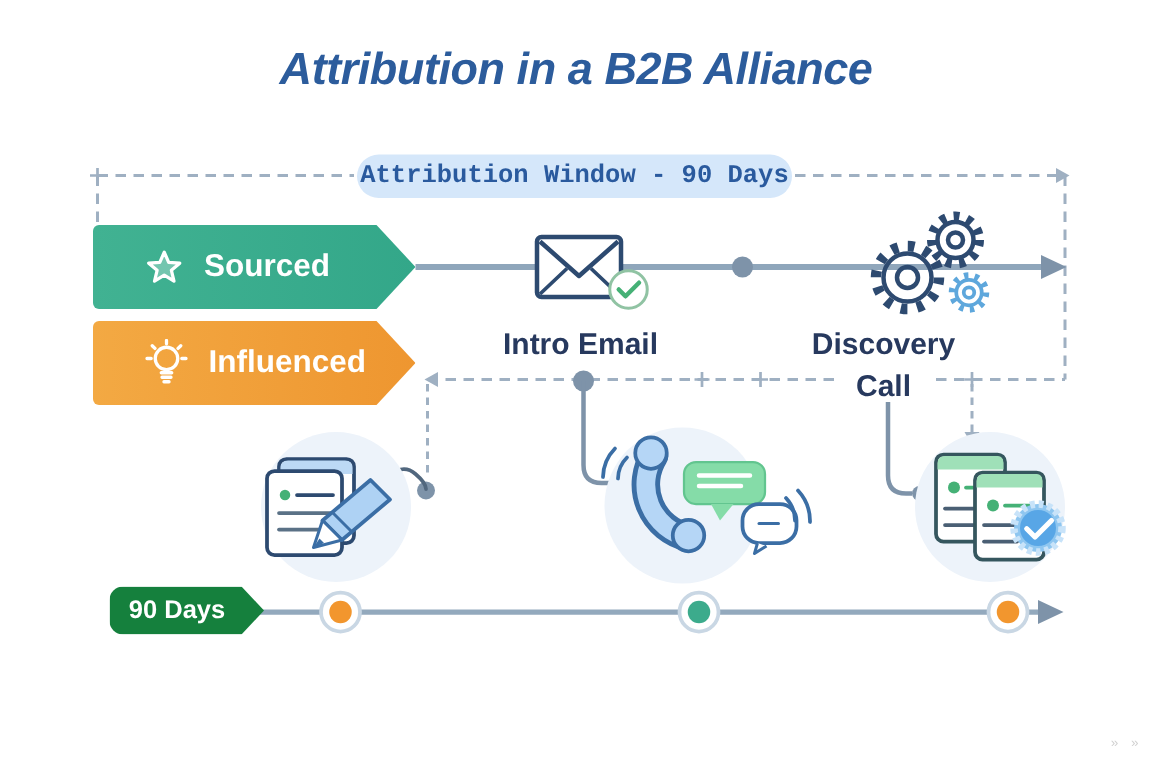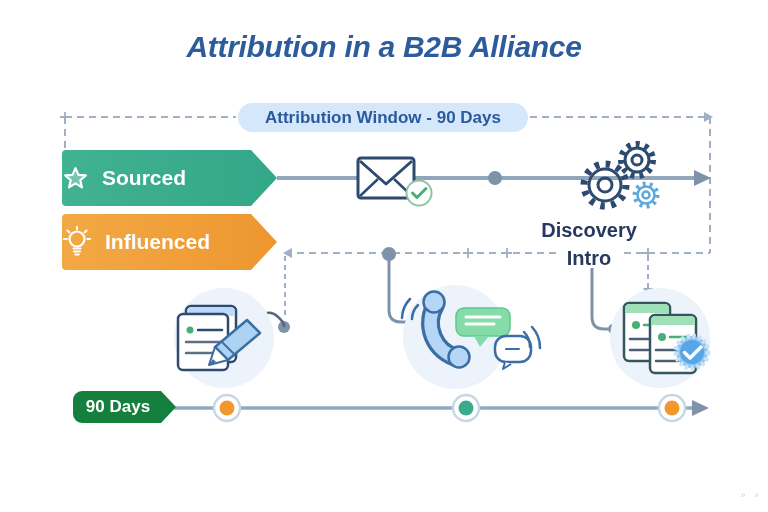--- a/index.html
+++ b/index.html
@@ -9,25 +9,25 @@
   #diagram-svg { position:absolute; left:0; top:0; z-index:1; }
 
   .title {
     position:absolute; left:0; right:0; top:30px; text-align:center;
     font-size:30px; font-weight:bold; letter-spacing:-0.3px; color:#2c5c9c; z-index:2;font-style:italic;
   }
   .window-pill {
     position:absolute; left:238px; top:103px; width:290px; height:29px;
     background:#d5e7fa; border-radius:15px; z-index:2;
     display:flex; align-items:center; justify-content:center;
-    font-size:17px; font-weight:bold; color:#2a5a9e;
+    font-size:17px; font-weight:bold; color:#2a5a9e;font-family:Liberation Mono, monospace;
   }
   .ribbon {
     position:absolute; left:62px; width:215px; height:56px; z-index:2;
-    display:flex; align-items:center; gap:13px;
+    display:flex; align-items:center; padding-left:34px; gap:13px;
     color:#ffffff; font-size:21px; font-weight:bold;
     clip-path:polygon(0 0, calc(100% - 26px) 0, 100% 50%, calc(100% - 26px) 100%, 0 100%);
     border-radius:4px 0 0 4px;
   }
   .ribbon.sourced { top:150px; background:linear-gradient(90deg,#41b292,#33a789); }
   .ribbon.influenced { top:214px; background:linear-gradient(90deg,#f3a943,#ee9630); }
   .ribbon .ricon { flex:0 0 auto; display:flex; }
 
   .milestone-label {
     position:absolute; z-index:2; text-align:center;
@@ -210,20 +210,21 @@
         <g stroke="#ffffff" stroke-width="2.2" fill="none" stroke-linecap="round">
           <circle cx="15" cy="13" r="7.5"></circle>
           <path d="M11.5,22.5 h7 M12,25.5 h6 M13.3,28.5 h3.4"></path>
           <path d="M15,1 v2.2 M5.5,4.5 l1.8,1.8 M24.5,4.5 l-1.8,1.8 M2,13 h2.8 M28,13 h-2.8"></path>
         </g>
       </svg>
     </span>
     <span>Influenced</span>
   </div>
 
-  <div class="milestone-label discovery">Discovery Intro</div>
+  <div class="milestone-label intro">Intro Email</div>
+  <div class="milestone-label discovery">Discovery Call</div>
 
   <div class="timeline-label">
     <span>90 Days</span>
   </div>
 
   <div class="watermark">» »</div>
 </div>
 
 </body></html>

